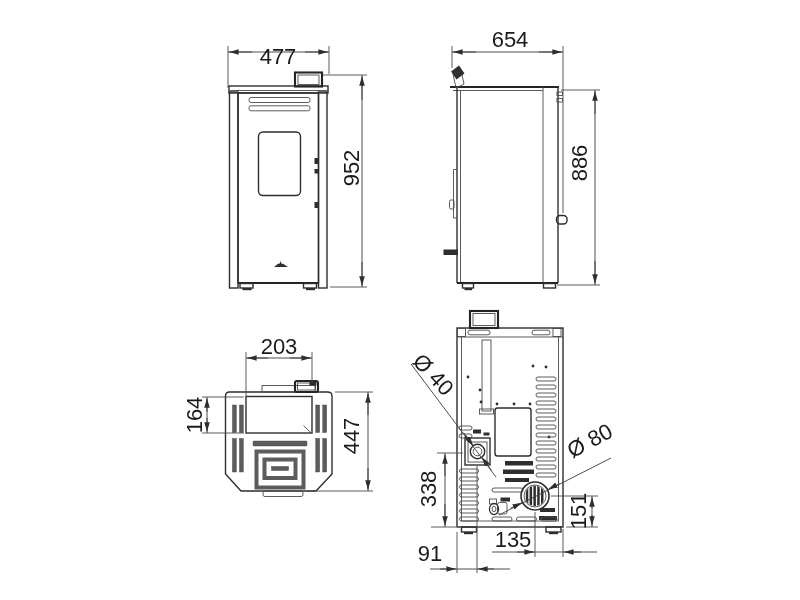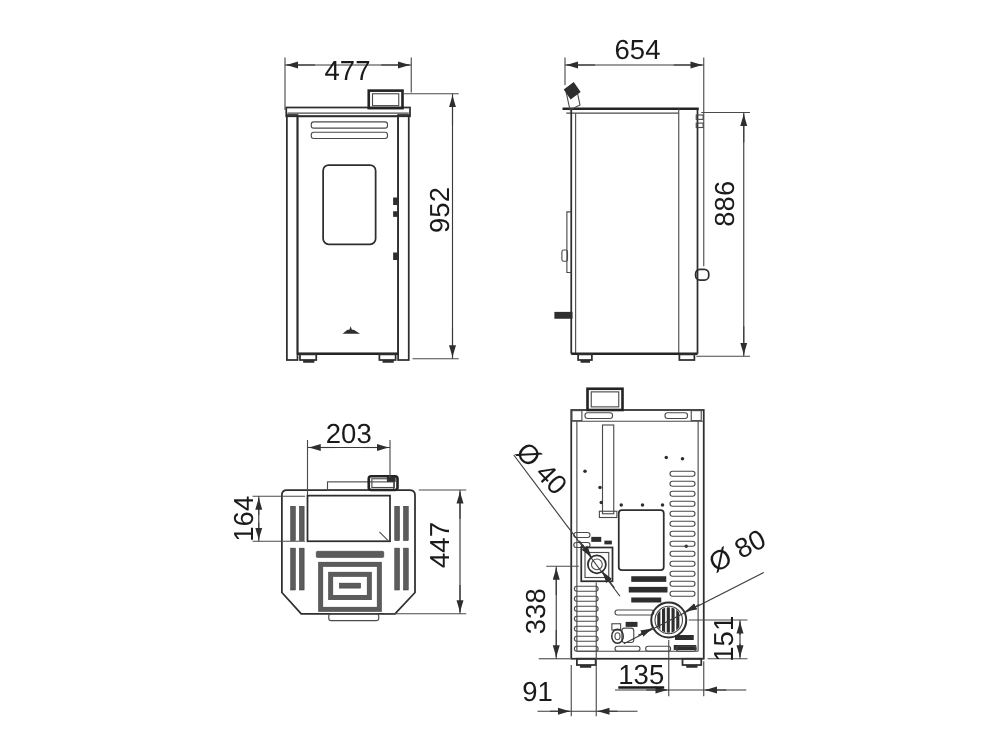--- a/index.html
+++ b/index.html
@@ -310,16 +310,16 @@
 <span class="dim r-90" style="left:352px;top:168px;">952</span>
 <span class="dim" style="left:510px;top:40px;">654</span>
 <span class="dim r-90" style="left:580px;top:163px;">886</span>
 <span class="dim" style="left:279px;top:347px;">203</span>
 <span class="dim r-90" style="left:195px;top:415px;">164</span>
 <span class="dim r-90" style="left:352px;top:436px;">447</span>
 <span class="dim r47" style="left:433px;top:375px;">Ø 40</span>
 <span class="dim rm28" style="left:590px;top:441px;">Ø 80</span>
 <span class="dim r-90" style="left:429px;top:489px;">338</span>
 <span class="dim r-90" style="left:579px;top:511px;">151</span>
-<span class="dim" style="left:513px;top:540px;text-decoration:underline;">135</span>
+<span class="dim" style="left:513px;top:540px;">135</span>
 <span class="dim" style="left:430px;top:554px;">91</span>
 
 </div>
 
 </body></html>

